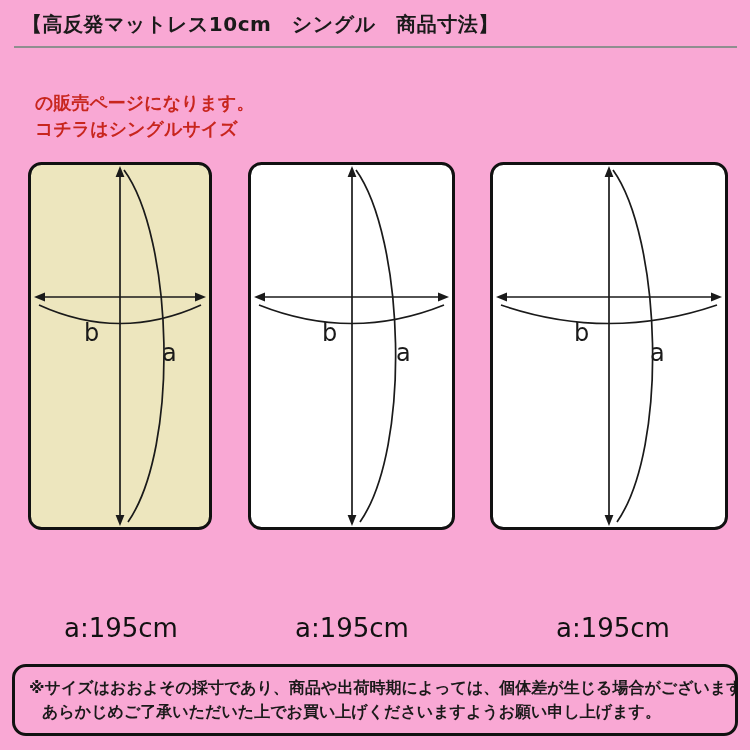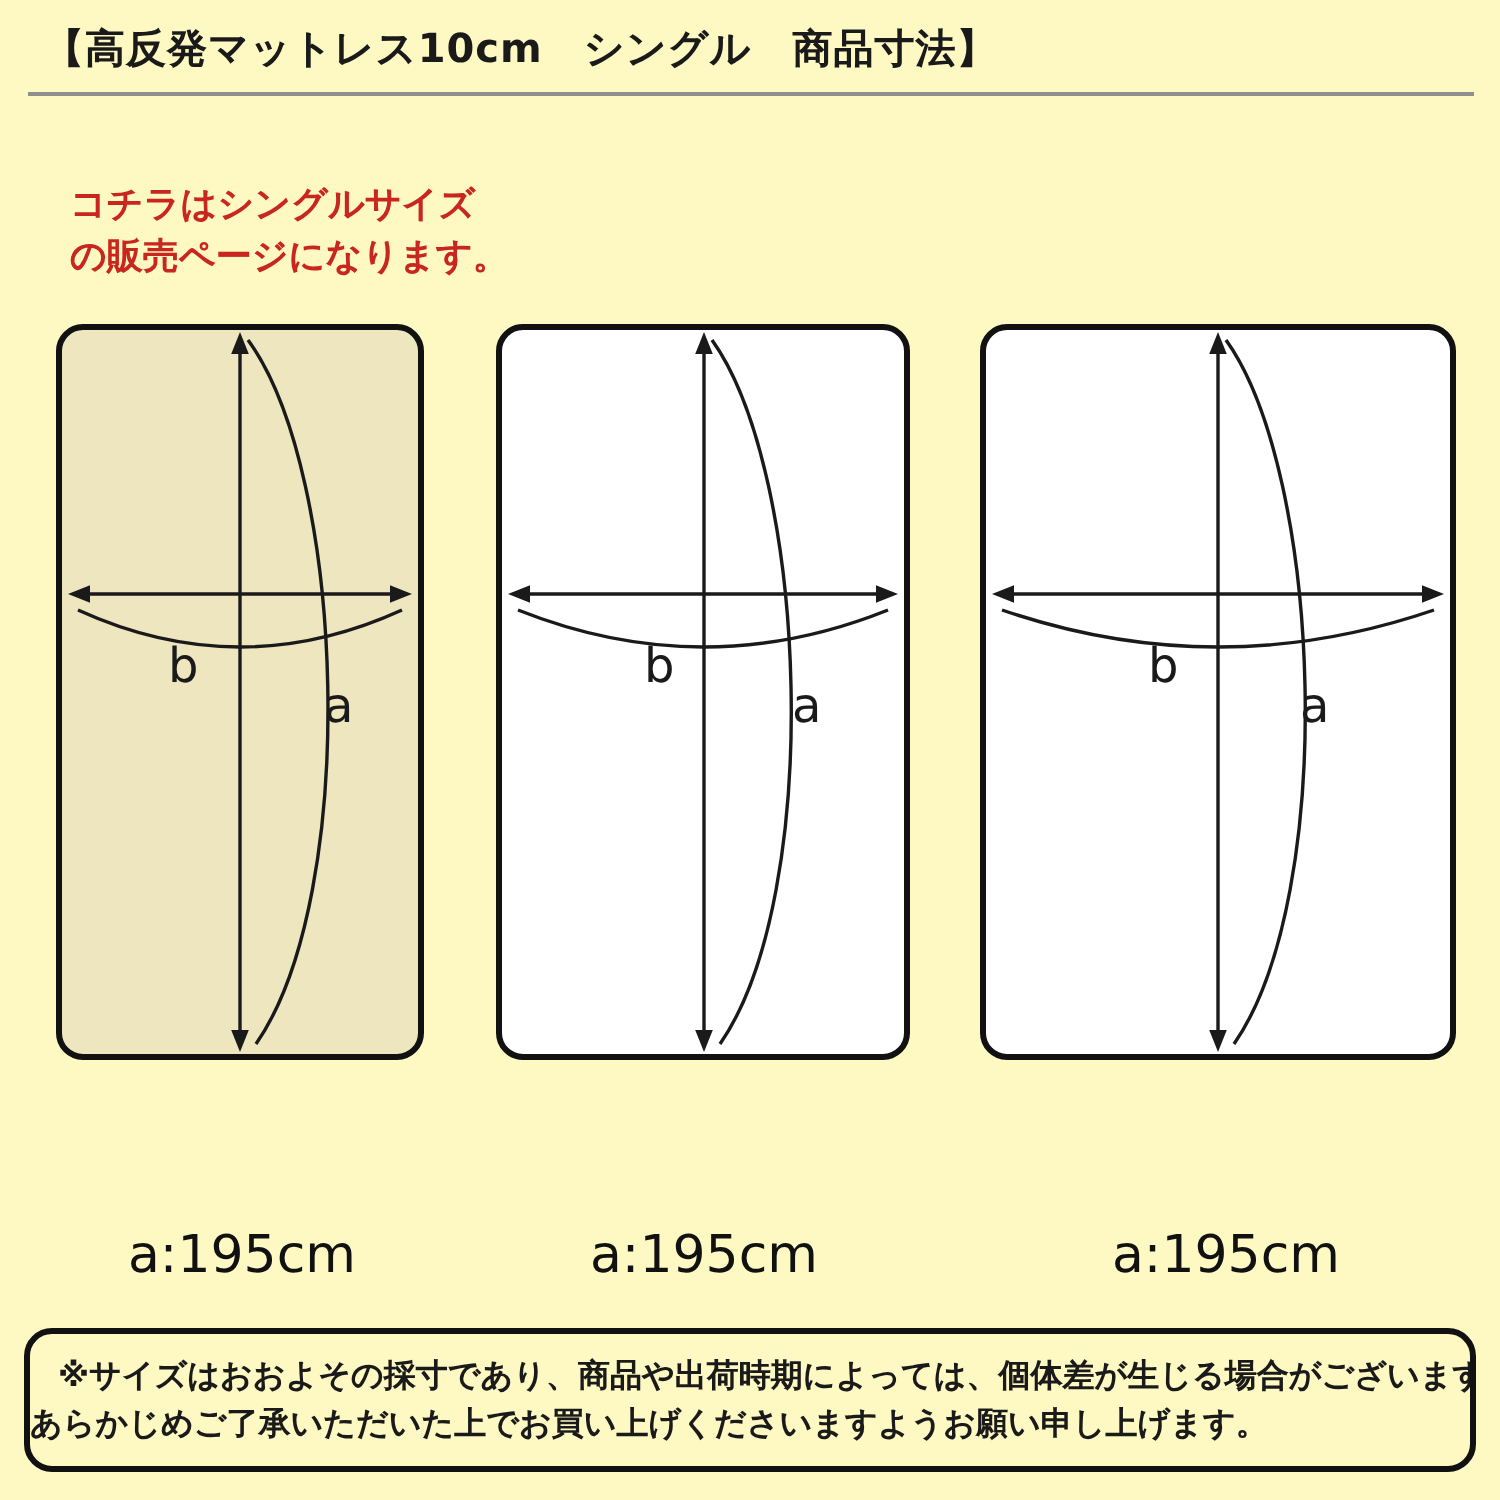--- a/index.html
+++ b/index.html
@@ -1,17 +1,17 @@
 <!DOCTYPE html>
 <html><head>
 <meta charset="utf-8">
 <style>
   html,body{margin:0;padding:0;background:#fff;}
   .page{
-    position:relative;width:750px;height:750px;background:#fef9c3;overflow:hidden;
+    position:relative;width:750px;height:750px;background:#f9a8d4;overflow:hidden;
     font-family:"DejaVu Sans","Liberation Sans",sans-serif;color:#1a1a1a;
   }
   .title{
     position:absolute;left:22px;top:11px;font-size:20px;font-weight:600;
     letter-spacing:.5px;white-space:nowrap;
   }
   .rule{position:absolute;left:14px;top:46px;width:723px;height:2px;background:#8f8f8f;}
   .notice{
     position:absolute;left:35px;top:90px;color:#c8261e;font-weight:bold;
     font-size:18px;line-height:26px;white-space:nowrap;
@@ -28,38 +28,38 @@
   .dims1{left:64px;}
   .dims2{left:295px;}
   .dims3{left:556px;}
   .footnote{
     position:absolute;left:12px;top:664px;width:726px;height:72px;
     box-sizing:border-box;border:3px solid #111;border-radius:14px;
     padding-top:9px;font-weight:bold;font-size:16px;line-height:24px;
     white-space:nowrap;overflow:hidden;
   }
   .fn1{padding-left:14px;}
-  .fn2{}
+  .fn2{padding-left:27px;}
   .dimline{stroke:#1a1a1a;stroke-width:1.7;fill:none;}
   .curve{stroke:#1a1a1a;stroke-width:1.7;fill:none;}
   .tip{fill:#1a1a1a;stroke:none;}
   .mrect{stroke:#111;stroke-width:3;}
   .lbl{font-size:24px;fill:#1a1a1a;font-family:"DejaVu Sans","Liberation Sans",sans-serif;}
 </style>
 </head>
 <body>
 
 <div class="page">
 
   <div class="title">【高反発マットレス10cm　シングル　商品寸法】</div>
   <div class="rule"></div>
 
   <div class="notice">
+    <div>の販売ページになります。</div>
     <div>コチラはシングルサイズ</div>
-    <div>の販売ページになります。</div>
   </div>
 
   <div class="diagram d1">
     <svg width="184" height="368" viewBox="0 0 184 368">
       <rect class="mrect" x="1.5" y="1.5" width="181" height="365" rx="12" fill="#ede6be"></rect>
       <path class="dimline" d="M92 9 L92 359"></path>
       <polygon class="tip" points="92,4 87.6,15 96.4,15"></polygon>
       <polygon class="tip" points="92,364 87.6,353 96.4,353"></polygon>
       <path class="dimline" d="M11 135 L173 135"></path>
       <polygon class="tip" points="6,135 17,130.6 17,139.4"></polygon>

